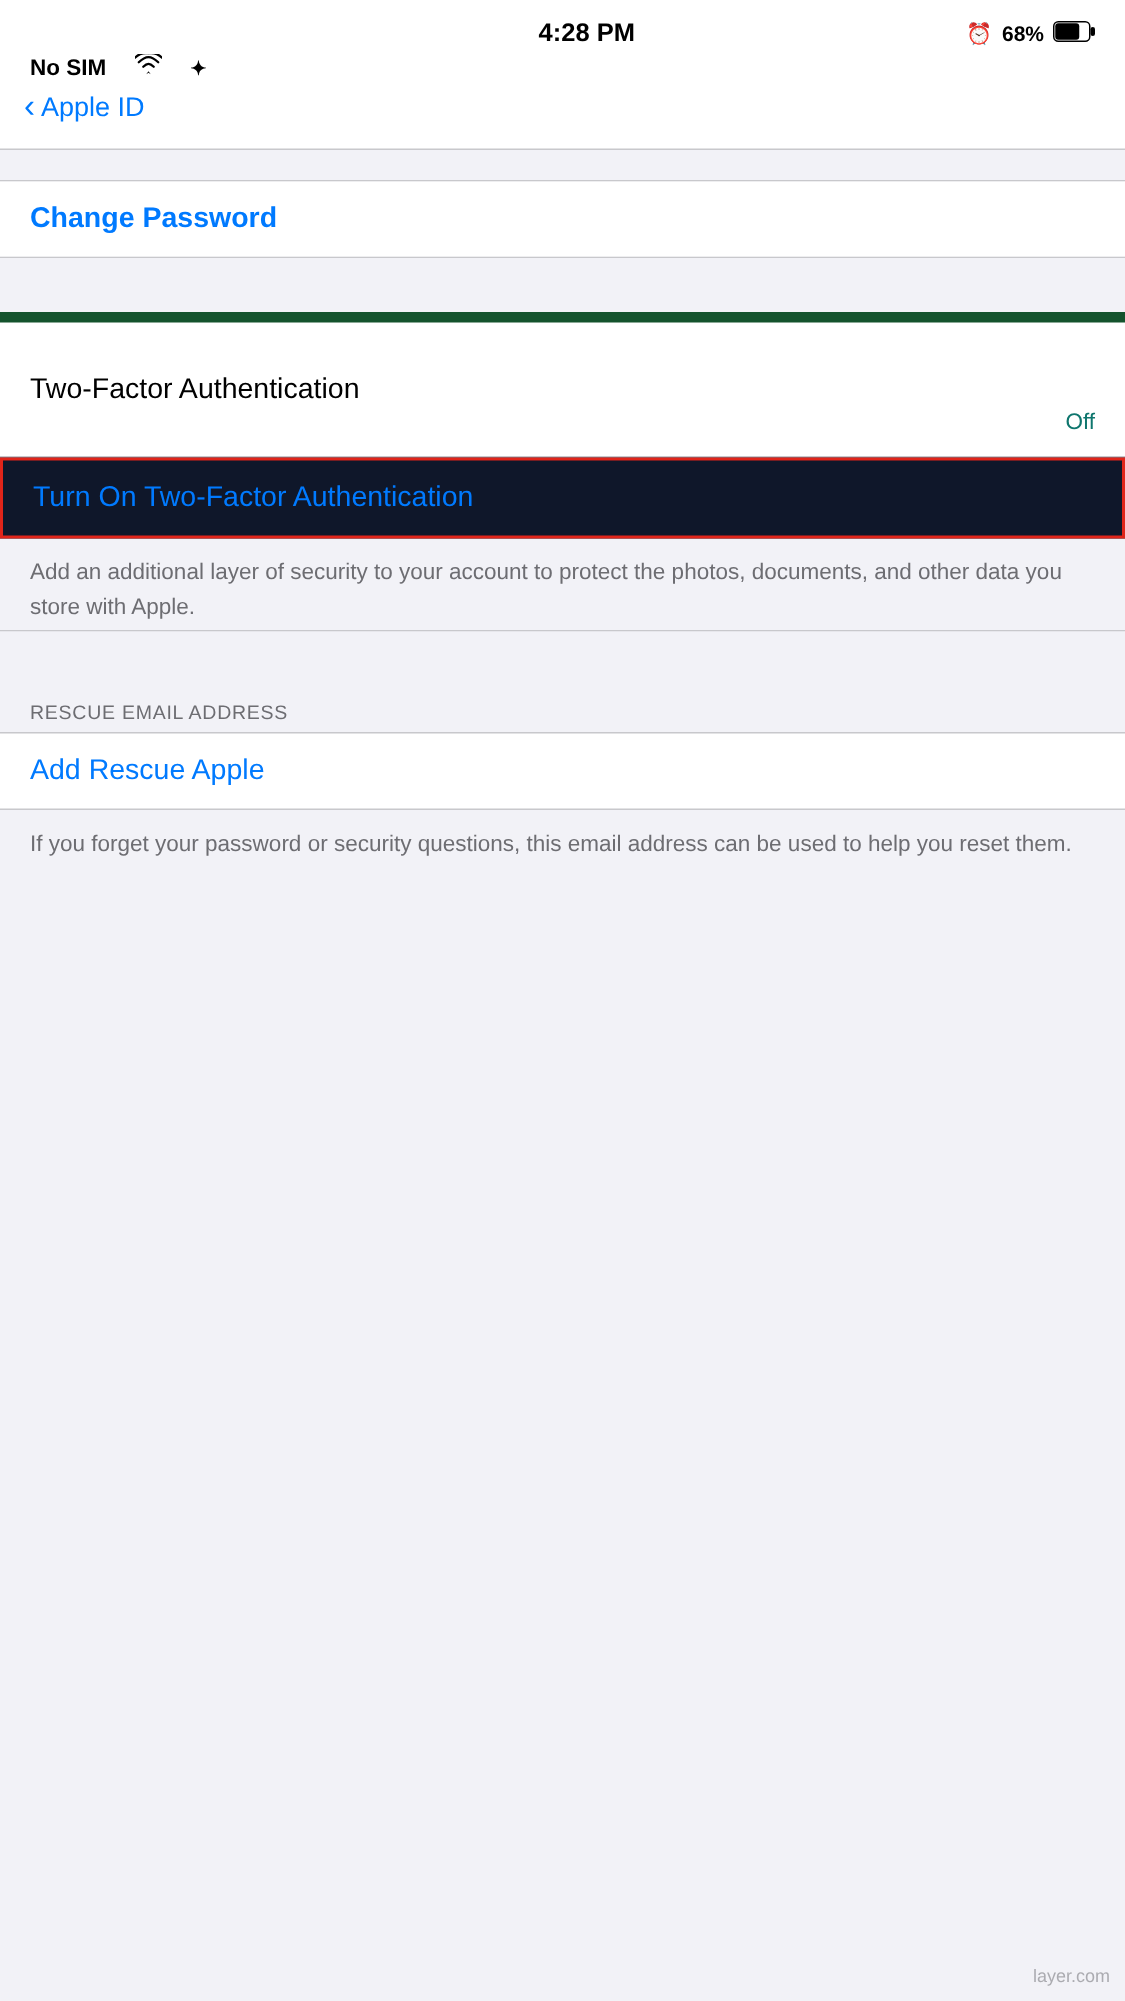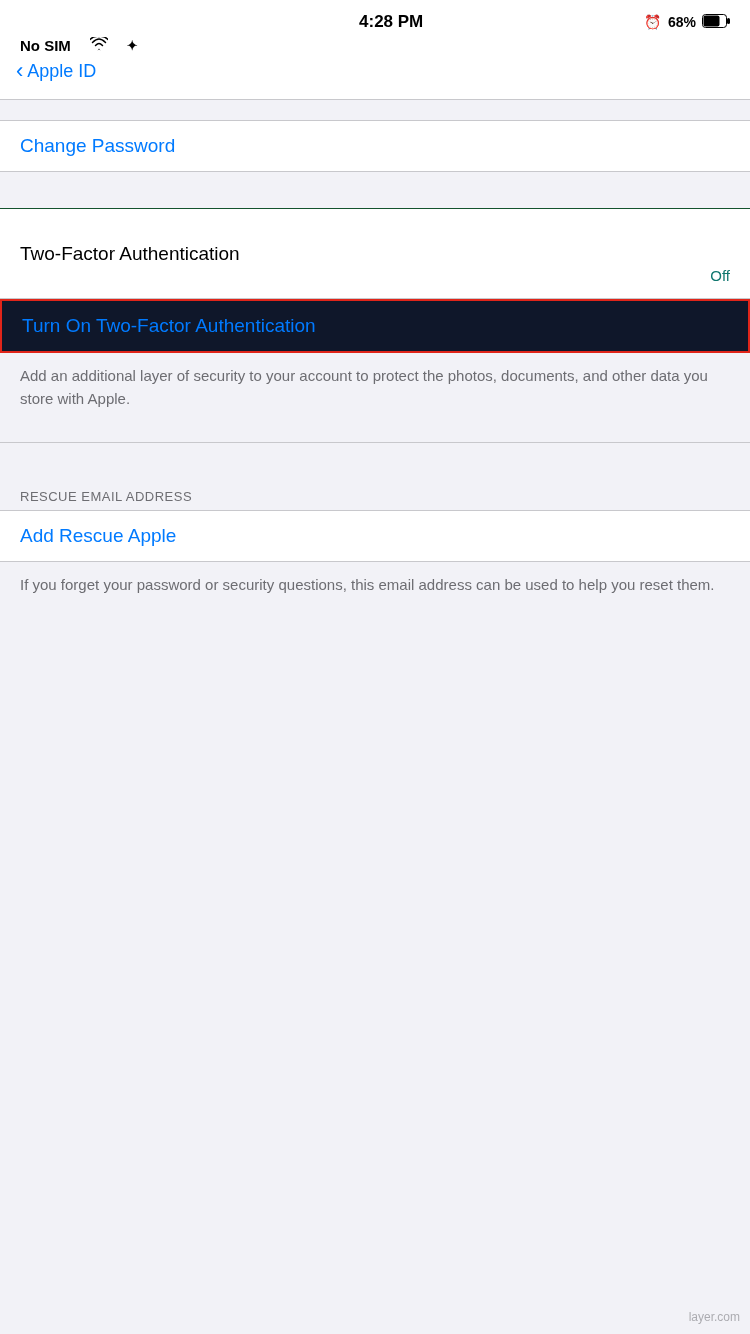--- a/index.html
+++ b/index.html
@@ -96,20 +96,21 @@
     .content {
       padding-top: 20px;
     }
 
     
     .section {
       background-color: #14b8a6;
       border-top: 1px solid #c8c8cc;
       border-bottom: 1px solid #c8c8cc;
       margin-bottom: 0;
+      font-weight: bold;
     }
 
     .section-gap {
       height: 36px;
       background-color: #f2f2f7;
     }
 
     .section-item {
       padding: 14px 20px;
       font-size: 19px;
@@ -123,21 +124,21 @@
       border-bottom: none;
     }
 
     
     .two-factor-header {
       background-color: #fff;
       padding: 14px 20px;
       display: flex;
       align-items: center;
       justify-content: space-between;
-      border-top: 1px solid #14532d;
+      border-top: 7px solid #14532d;
       border-bottom: 1px solid #c8c8cc;
     }
 
     .two-factor-label {
       font-size: 19px;
       font-weight: 400;
       color: #000;
     }
 
     .two-factor-status {
@@ -161,21 +162,21 @@
       margin: 0;
     }
 
     .turn-on-text {
       font-size: 19px;
       color: #007aff;
     }
 
     
     .description-text {
-      padding: 12px 20px 32px;
+      padding: 12px 20px 4px;
       font-size: 15px;
       color: #6d6d72;
       line-height: 1.5;
       background-color: #f2f2f7;
       border-bottom: 1px solid #c8c8cc;
     }
 
     
     .section-label {
       padding: 10px 20px 6px;

